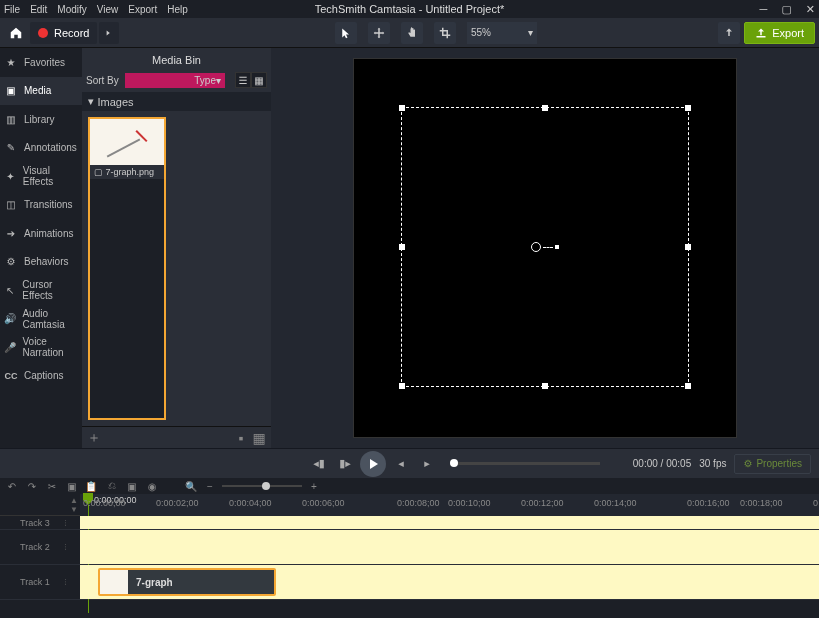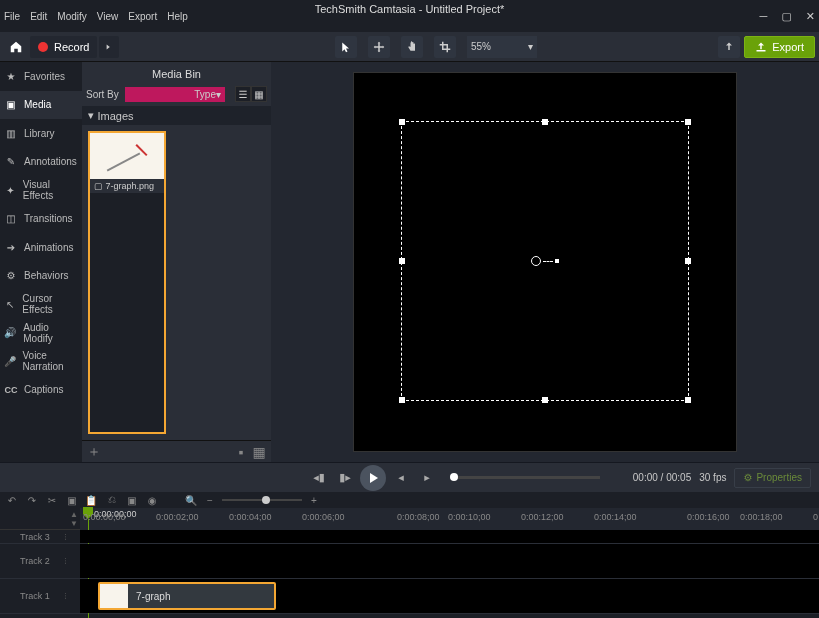--- a/index.html
+++ b/index.html
@@ -1,18 +1,18 @@
 <!DOCTYPE html>
 <html><head>
 <meta charset="utf-8">
 <style>
 * { box-sizing: border-box; margin: 0; padding: 0; font-family: 'Segoe UI', Arial, sans-serif; }
 body { background: #1c1f26; color: #c8c8c8; width: 819px; height: 618px; overflow: hidden; font-size: 11px; }
 
-.menubar { height: 32px; display: flex; align-items: center; justify-content: space-between; padding: 0 4px; background: #1c1f26; }
+.menubar { height: 18px; display: flex; align-items: center; justify-content: space-between; padding: 0 4px; background: #1c1f26; }
 .menu-items { display: flex; gap: 10px; }
 .menu-item { cursor: pointer; font-size: 10px; color: #ccc;}
 .title-text { font-size: 11px; color: #ddd; position:absolute; left:50%; transform:translateX(-50%); top:3px;}
 .win-controls { display: flex; gap: 14px; align-items: center; }
 .win-control { cursor: pointer; font-size: 11px; color:#ccc; }
 
 .topbar { height: 30px; background: #2a2e37; display: flex; align-items: center; justify-content: space-between; padding: 8px 4px; border-bottom: 1px solid #111; }
 .topbar-left { display: flex; align-items: center; gap: 2px; }
 .home-btn { width: 24px; height: 24px; display:flex; align-items:center; justify-content:center; cursor:pointer; }
 .record-btn { height: 22px; background: #232730; display:flex; align-items:center; padding: 0 8px; gap:6px; cursor:pointer; border-radius:2px;}
@@ -83,21 +83,21 @@
 .tl-ruler { flex:1; height:22px; background:#232730; position:relative; display:flex;}
 .tl-tick { position:absolute; font-size:9px; color:#888; top:4px;}
 .tl-playhead { position:absolute; left:3px; top:-1px; }
 .tl-ph-head { width:10px; height:12px; background:#6aa209; clip-path: polygon(0 0, 100% 0, 100% 60%, 50% 100%, 0 60%);}
 .tl-ph-line { width:1px; height:108px; background:#6aa209; margin-left:5px;}
 .tl-time-label { position:absolute; left:14px; top:1px; font-size:9px; color:#ccc; }
 
 .tl-track { height:35px; display:flex; border-bottom:1px solid #2a2e37;}
 .tl-track-label { width:62px; font-size:9px; color:#888; display:flex; align-items:center; padding-left:20px; background:#1c1f26;}
 .tl-track-opts { width:18px; display:flex; flex-direction:column; justify-content:center; gap:2px; font-size:7px; color:#666;}
-.tl-track-body { flex:1; background:#000000; position:relative;}
+.tl-track-body { flex:1; background:#fef9c3; position:relative;font-weight:bold;}
 .tl-clip { position:absolute; top:3px; left:18px; height:28px; width:178px; background:#33393f; border:2px solid #f4a733; border-radius:2px; display:flex; align-items:center; cursor:pointer;}
 .tl-clip-thumb { width:28px; height:100%; background:linear-gradient(135deg,#f8f4ec,#f8f4ec);}
 .tl-clip-label { flex:1; padding-left:8px; font-size:10px; color:#ddd;}
 
 svg { display:block; }
 </style>
 </head>
 <body>
 
 <div class="menubar">
@@ -209,21 +209,21 @@
     <div class="side-item">
         <span class="side-icon">⚙</span>
         <span>Behaviors</span>
       </div>
     <div class="side-item">
         <span class="side-icon">↖</span>
         <span>Cursor Effects</span>
       </div>
     <div class="side-item">
         <span class="side-icon">🔊</span>
-        <span>Audio Modify</span>
+        <span>Audio Camtasia</span>
       </div>
     <div class="side-item">
         <span class="side-icon">🎤</span>
         <span>Voice Narration</span>
       </div>
     <div class="side-item">
         <span class="side-icon" style="font-size:9px;font-weight:bold;">CC</span>
         <span>Captions</span>
       </div>
   </div>

